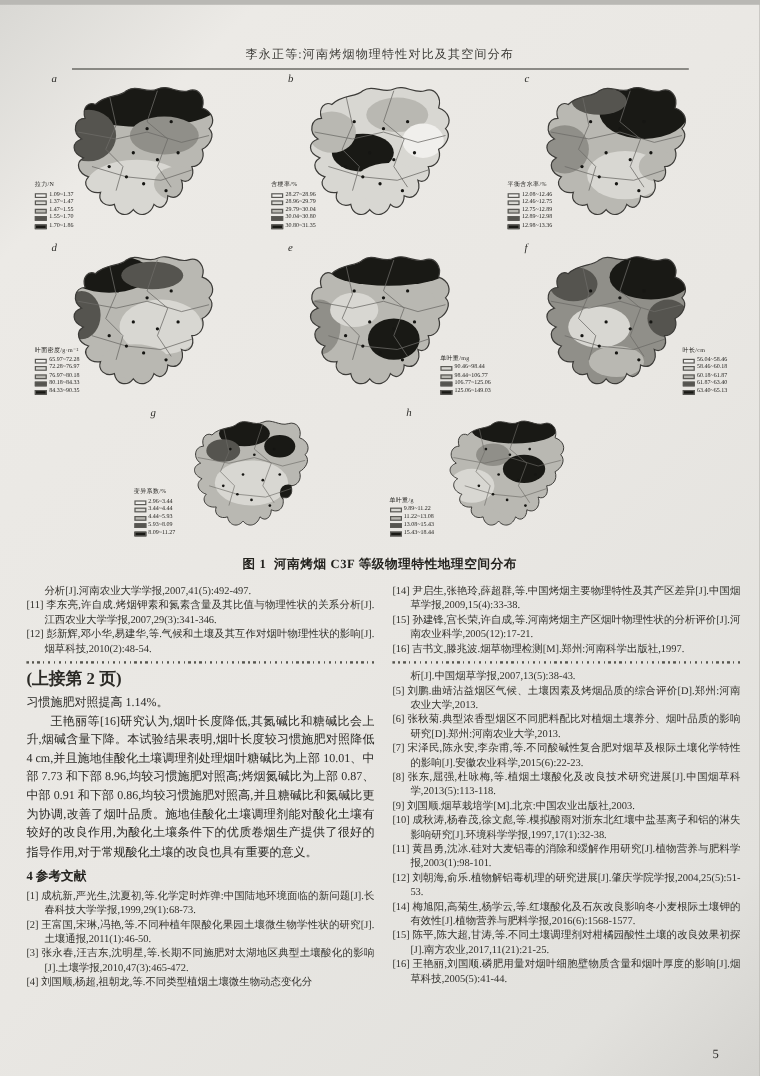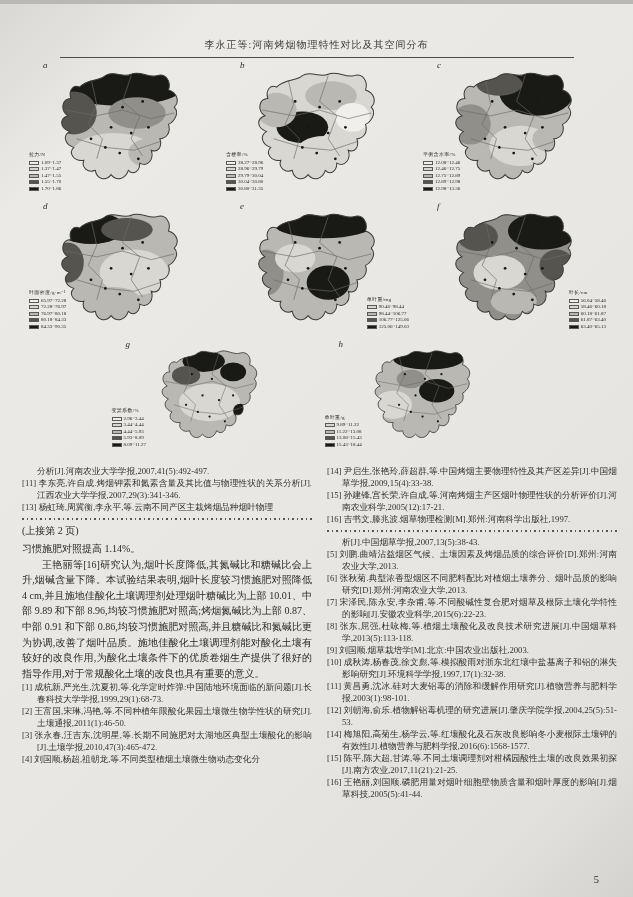--- a/index.html
+++ b/index.html
@@ -35,21 +35,21 @@
   .lg-title{margin-bottom:1px;letter-spacing:0.3px;}
   .lg-row{display:flex;align-items:center;}
   .sw{display:inline-block;width:10px;height:4px;margin-right:2px;border:0.5px solid #5a5955;box-sizing:border-box;}
   .figure-caption{text-align:center;font-weight:bold;font-size:10.5px;margin-top:7px;color:#23221e;letter-spacing:0.5px;}
   
   .content{display:flex;gap:15px;padding:9px 16px 0 22px;}
   .col{width:291px;}
   .ref{font-size:8.7px;line-height:1.38;color:#33322d;padding-left:15px;text-indent:-15px;text-align:justify;}
   .ref.cont{text-indent:0;}
   .sep{margin:5px 0 4px;height:2px;border:0;background:repeating-linear-gradient(90deg,#57564f 0 2px,transparent 2px 5px,#57564f 5px 6px,transparent 6px 9px);}
-  .cont-tag{font-size:10px;font-weight:normal;margin:2px 0 3px;color:#2b2a26;}
+  .cont-tag{font-size:14px;font-weight:bold;margin:2px 0 3px;color:#2b2a26;}
   .lead{font-size:10px;line-height:1.56;text-align:justify;}
   .para{font-size:10px;line-height:1.56;text-indent:2em;text-align:justify;margin:0;color:#2b2a26;}
   .sec-head{font-size:10.5px;font-weight:bold;margin:5px 0 3px;color:#23221e;}
   .page-num{position:absolute;right:34px;bottom:16px;font-size:10.5px;color:#2b2a27;}
 </style>
 </head>
 <body>
 
 <div class="page">
 
@@ -496,33 +496,37 @@
               <span class="sw" style="background: rgb(85, 84, 79);"></span>
               <span>13.08~15.43</span>
             </div>
             <div class="lg-row">
               <span class="sw" style="background: rgb(25, 25, 21);"></span>
               <span>15.43~18.44</span>
             </div>
           </div>
   </div>
       </div>
+    <div class="figure-caption">
+      <span>图 1</span>&nbsp;&nbsp;<span>河南烤烟 C3F 等级物理特性地理空间分布</span>
+    </div>
   </div>
 
   <div class="content">
     <div class="col">
       <div>
           <div class="ref cont">分析[J].河南农业大学学报,2007,41(5):492-497.</div>
           <div class="ref">[11] 李东亮,许自成.烤烟钾素和氮素含量及其比值与物理性状的关系分析[J].江西农业大学学报,2007,29(3):341-346.</div>
-          <div class="ref">[13] 杨虹琦,周冀衡,李永平,等.云南不同产区主栽烤烟品种烟叶物理</div>
+          <div class="ref">[12] 彭新辉,邓小华,易建华,等.气候和土壤及其互作对烟叶物理性状的影响[J].烟草科技,2010(2):48-54.</div>
         </div>
       <hr class="sep">
       <div class="cont-tag">(上接第 2 页)</div>
       <div class="lead">习惯施肥对照提高 1.14%。</div>
-      <p class="para">王艳丽等[16]研究认为,烟叶长度降低,其氮碱比和糖碱比会上升,烟碱含量下降。本试验结果表明,烟叶长度较习惯施肥对照降低 4 cm,并且施地佳酸化土壤调理剂处理烟叶糖碱比为上部 10.01、中部 9.89 和下部 8.96,均较习惯施肥对照高;烤烟氮碱比为上部 0.87、中部 0.91 和下部 0.86,均较习惯施肥对照高,并且糖碱比和氮碱比更为协调,改善了烟叶品质。施地佳酸化土壤调理剂能对酸化土壤有较好的改良作用,为酸化土壤条件下的优质卷烟生产提供了很好的指导作用,对于常规酸化土壤的改良也具有重要的意义。</p>
+      <p class="para">王艳丽等[16]研究认为,烟叶长度降低,其氮碱比和糖碱比会上升,烟碱含量下降。本试验结果表明,烟叶长度较习惯施肥对照降低 4 cm,并且施地佳酸化土壤调理剂处理烟叶糖碱比为上部 10.01、中部 7.73 和下部 8.96,均较习惯施肥对照高;烤烟氮碱比为上部 0.87、中部 0.91 和下部 0.86,均较习惯施肥对照高,并且糖碱比和氮碱比更为协调,改善了烟叶品质。施地佳酸化土壤调理剂能对酸化土壤有较好的改良作用,为酸化土壤条件下的优质卷烟生产提供了很好的指导作用,对于常规酸化土壤的改良也具有重要的意义。</p>
+      <div class="sec-head">4  参考文献</div>
       <div>
           <div class="ref">[1] 成杭新,严光生,沈夏初,等.化学定时炸弹:中国陆地环境面临的新问题[J].长春科技大学学报,1999,29(1):68-73.</div>
           <div class="ref">[2] 王富国,宋琳,冯艳,等.不同种植年限酸化果园土壤微生物学性状的研究[J].土壤通报,2011(1):46-50.</div>
           <div class="ref">[3] 张永春,汪吉东,沈明星,等.长期不同施肥对太湖地区典型土壤酸化的影响[J].土壤学报,2010,47(3):465-472.</div>
           <div class="ref">[4] 刘国顺,杨超,祖朝龙,等.不同类型植烟土壤微生物动态变化分</div>
         </div>
     </div>
     <div class="col">
       <div>
           <div class="ref">[14] 尹启生,张艳玲,薛超群,等.中国烤烟主要物理特性及其产区差异[J].中国烟草学报,2009,15(4):33-38.</div>

